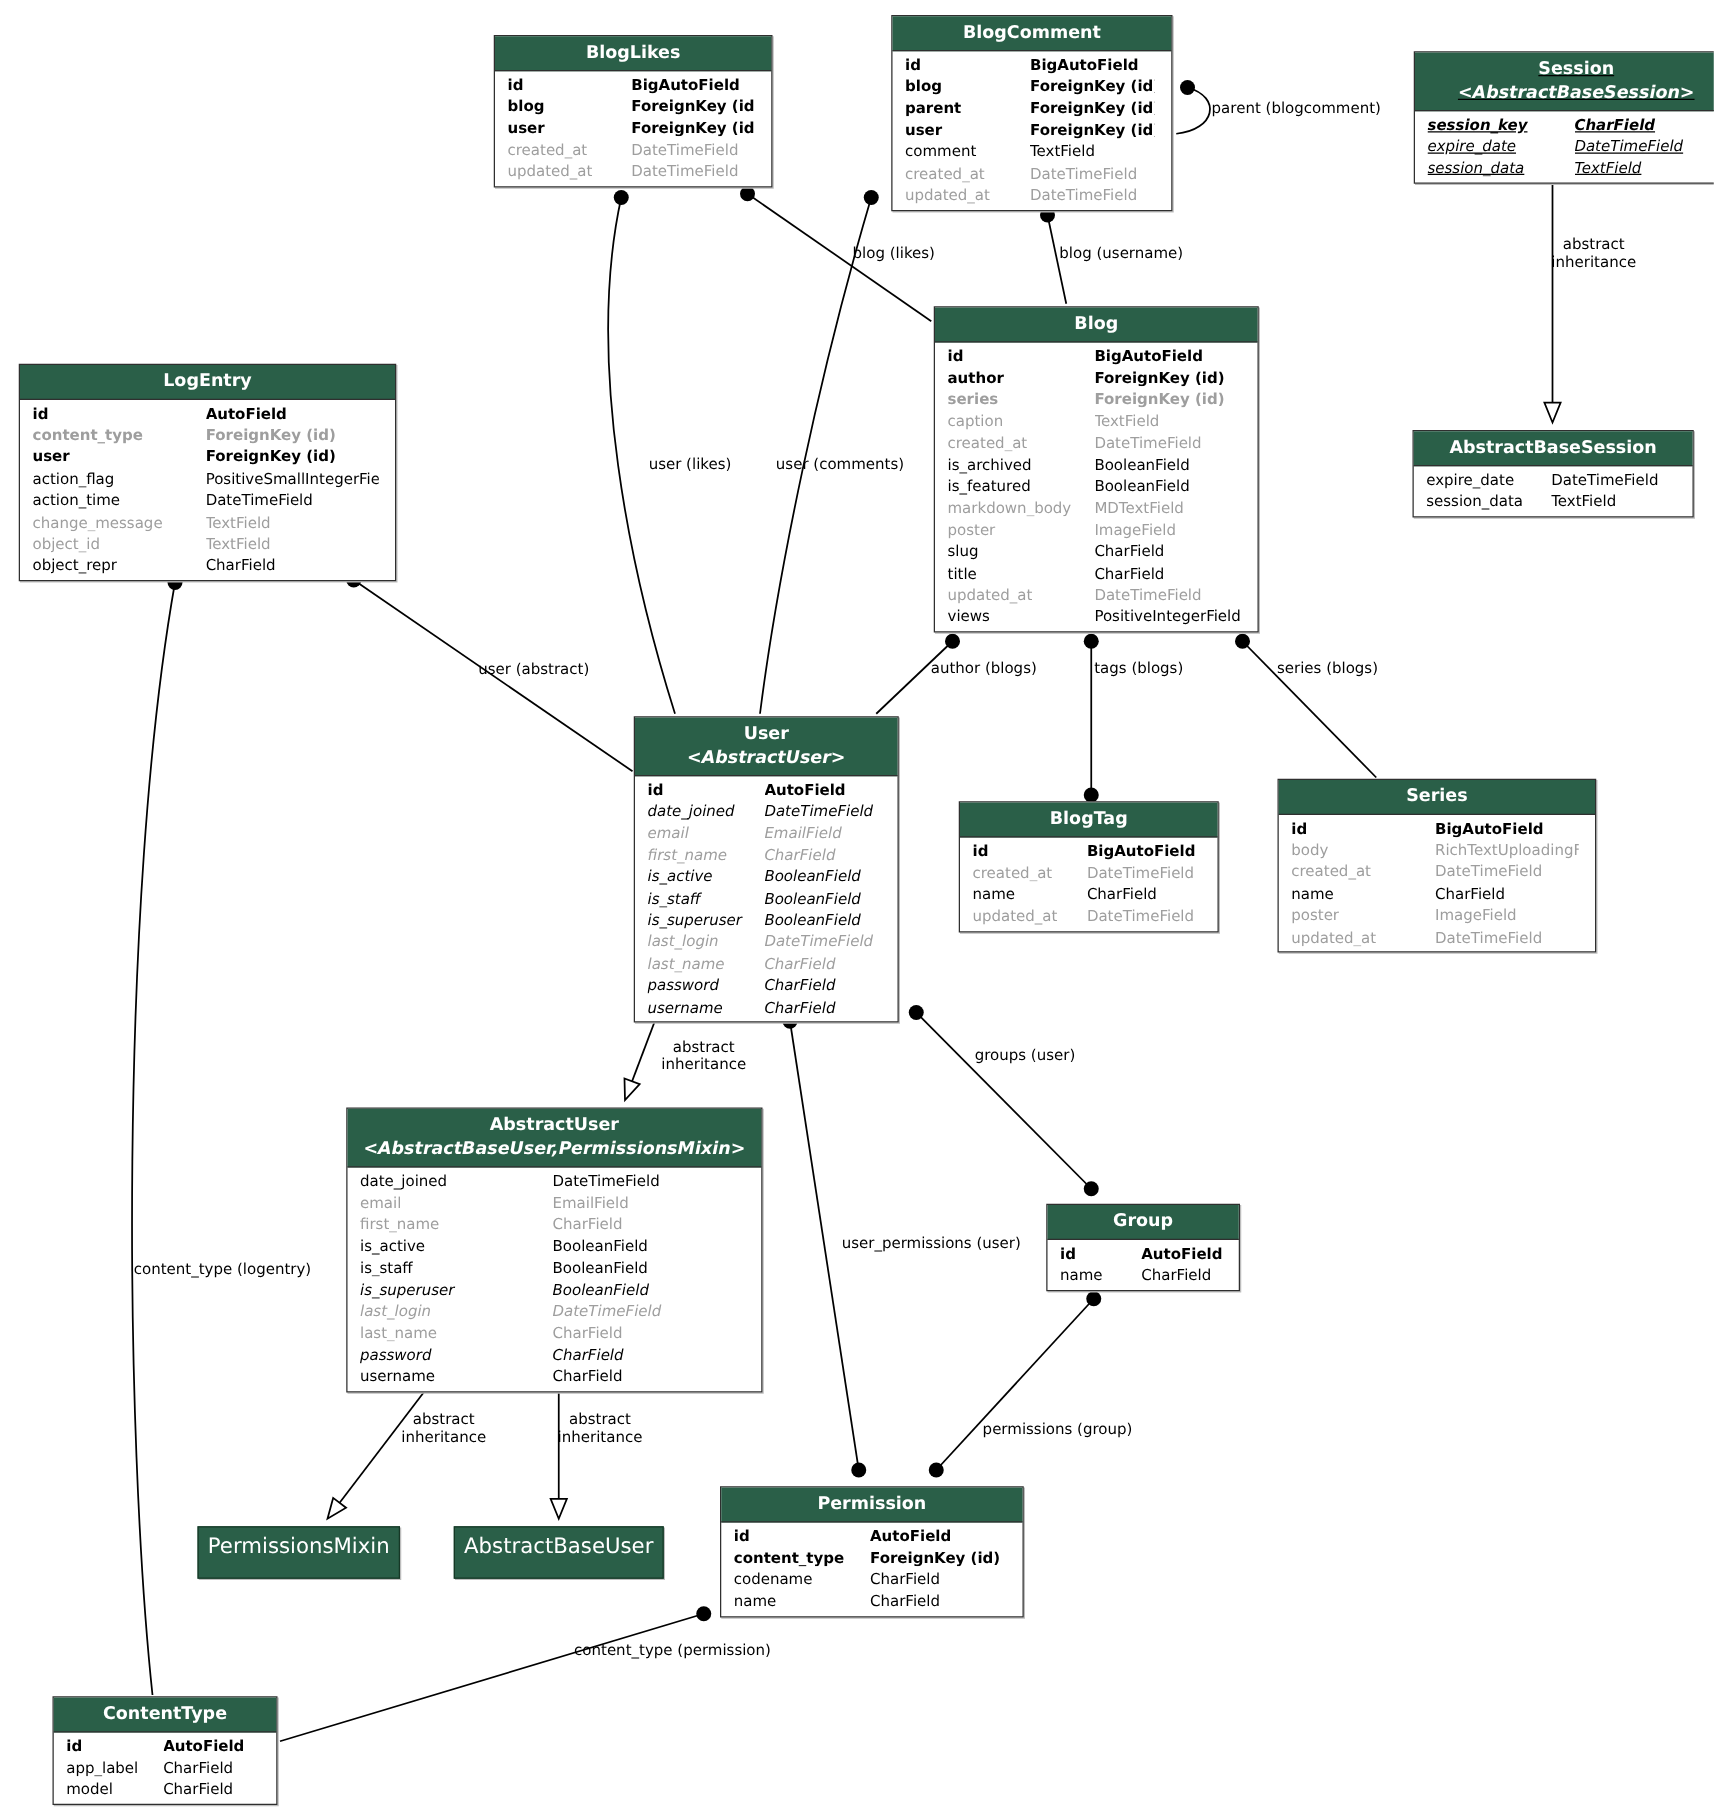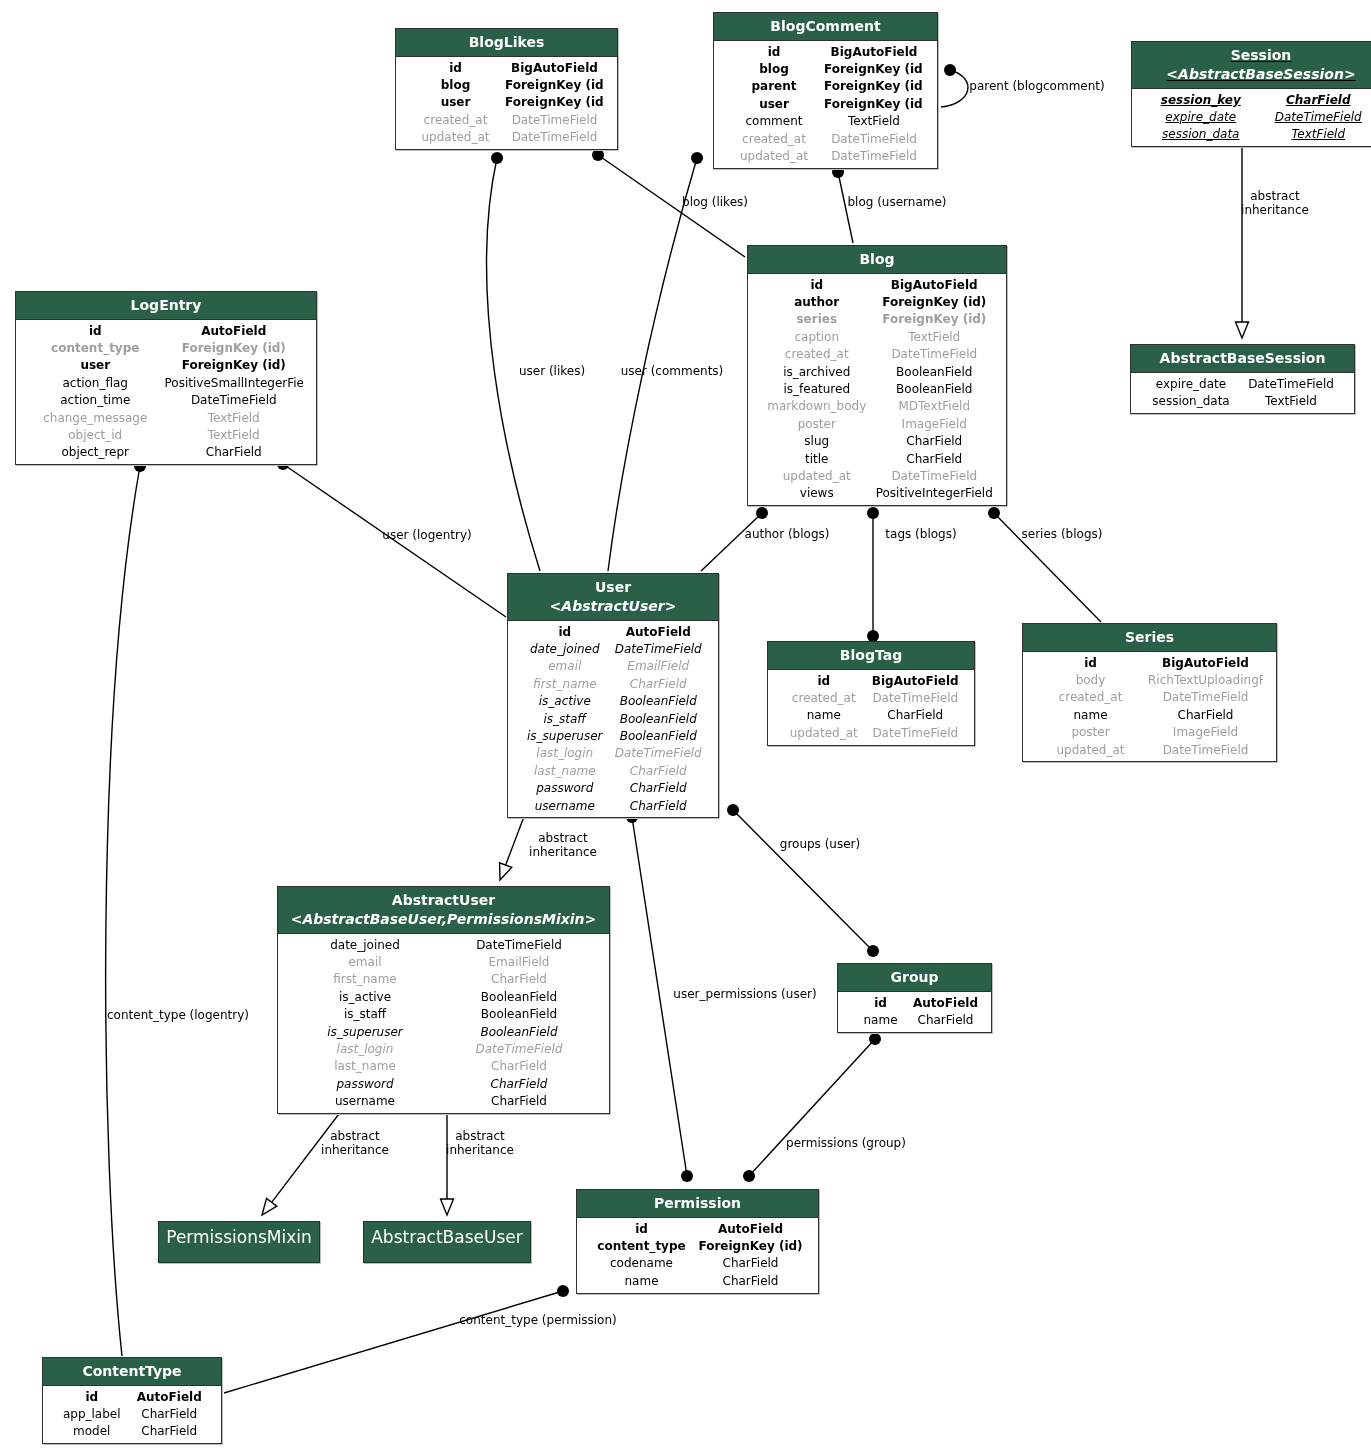--- a/index.html
+++ b/index.html
@@ -12,21 +12,21 @@
   .tbl{
     position:absolute;background:#ffffff;border:1.5px solid #2f2f2f;
     box-sizing:border-box;box-shadow:1px 1px 0 #bdbdbd;
   }
   .hdr{
     background:var(--hdrbg);color:#ffffff;text-align:center;
     font-weight:bold;font-size:14px;line-height:19px;padding:4px 6px;
     border-bottom:1.5px solid #2f2f2f;
   }
   .stereo{font-style:italic;}
-  .rows{padding:2px 3px 3px 0;text-align:center;}
+  .rows{padding:2px 3px 3px 0;}
   .trow{display:flex;height:17.4px;align-items:center;padding:0 10px;font-size:12px;color:#000;}
   .fname{flex:0 0 50%;white-space:nowrap;overflow:hidden;}
   .ftype{flex:1;white-space:nowrap;overflow:hidden;}
   .b{font-weight:bold;}
   .g{color:#9e9e9e;}
   .i{font-style:italic;}
   .mini{
     position:absolute;background:var(--hdrbg);color:#ffffff;text-align:center;
     font-size:17px;line-height:31px;height:42px;box-sizing:border-box;
     border:1px solid #163826;box-shadow:1px 1px 0 #bdbdbd;
@@ -117,24 +117,24 @@
       <g>
         <path d="M563,1291 L224,1393" fill="none" stroke="#000000" stroke-width="1.4"></path>
         <circle cx="563" cy="1291" r="6" fill="#000000"></circle>
       </g>
     </svg>
     <div class="edge-label" style="left: 715px; top: 203px;">blog (likes)</div>
     <div class="edge-label" style="left: 552px; top: 372px;">user (likes)</div>
     <div class="edge-label" style="left: 897px; top: 203px;">blog (username)</div>
     <div class="edge-label" style="left: 1037px; top: 87px;">parent (blogcomment)</div>
     <div class="edge-label" style="left: 672px; top: 372px;">user (comments)</div>
-    <div class="edge-label" style="left: 427px; top: 536px;">user (logentry)</div>
+    <div class="edge-label" style="left: 427px; top: 536px;">user (abstract)</div>
     <div class="edge-label" style="left: 178px; top: 1016px;">content_type (logentry)</div>
     <div class="edge-label" style="left: 787px; top: 535px;">author (blogs)</div>
-    <div class="edge-label" style="left: 911px; top: 535px; margin-left: 10px;">tags (blogs)</div>
+    <div class="edge-label" style="left: 911px; top: 535px;">tags (blogs)</div>
     <div class="edge-label" style="left: 1062px; top: 535px;">series (blogs)</div>
     <div class="edge-label" style="left: 1275px; top: 203px;">abstract
 inheritance</div>
     <div class="edge-label" style="left: 563px; top: 845px;">abstract
 inheritance</div>
     <div class="edge-label" style="left: 820px; top: 845px;">groups (user)</div>
     <div class="edge-label" style="left: 745px; top: 995px;">user_permissions (user)</div>
     <div class="edge-label" style="left: 846px; top: 1144px;">permissions (group)</div>
     <div class="edge-label" style="left: 355px; top: 1143px;">abstract
 inheritance</div>

